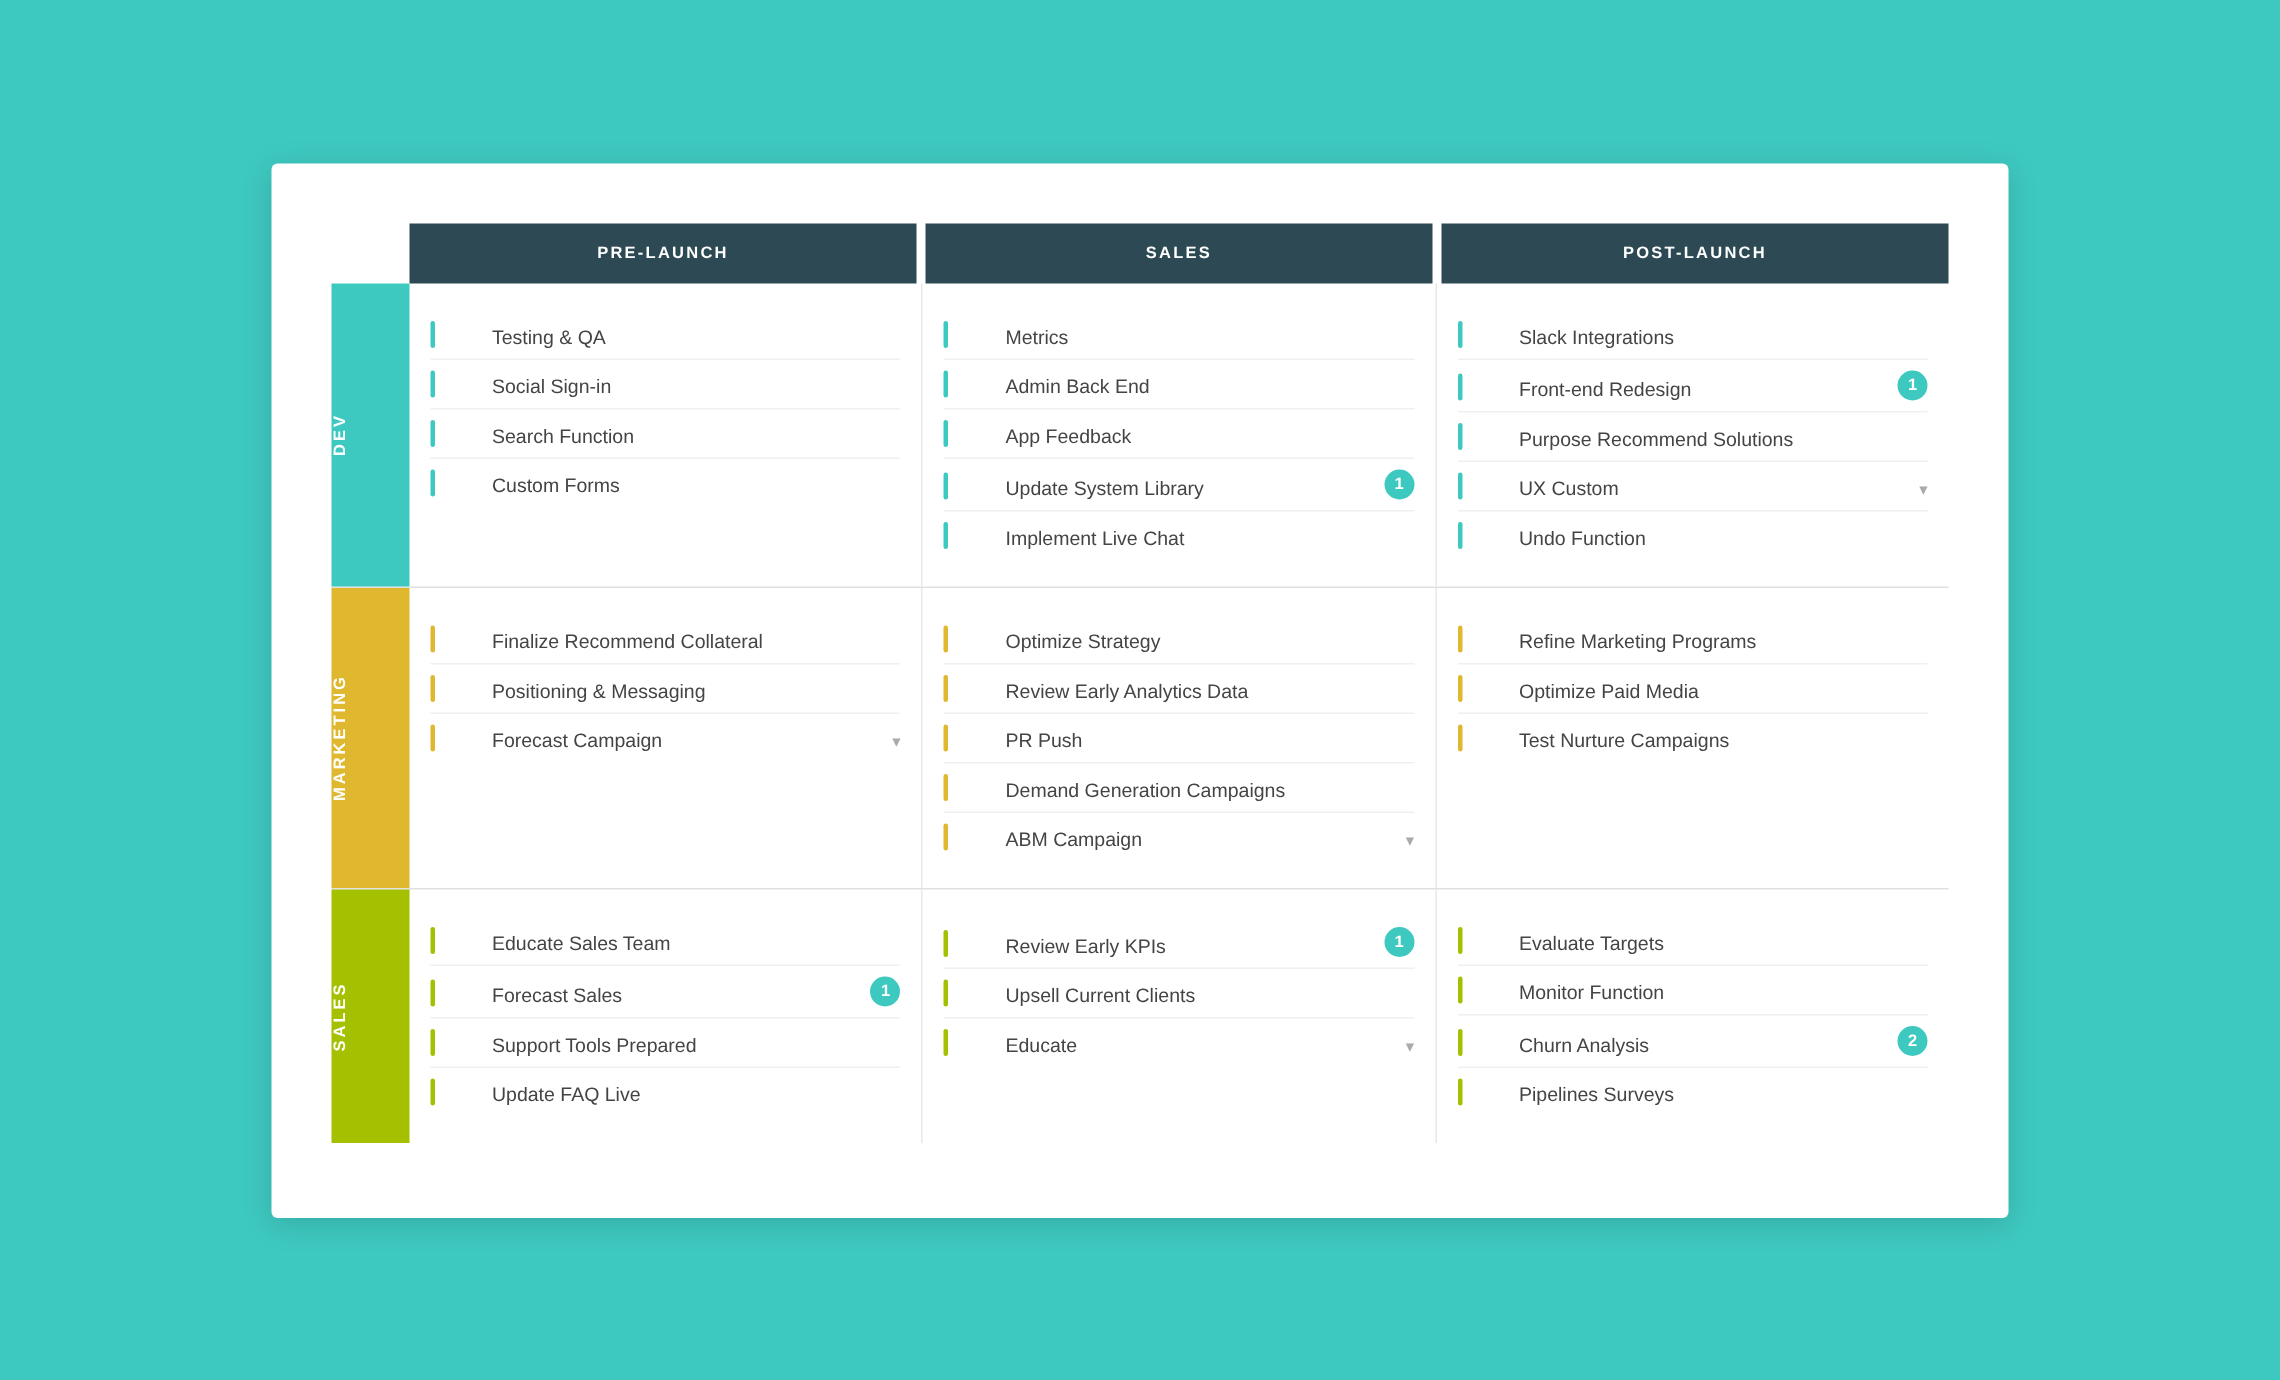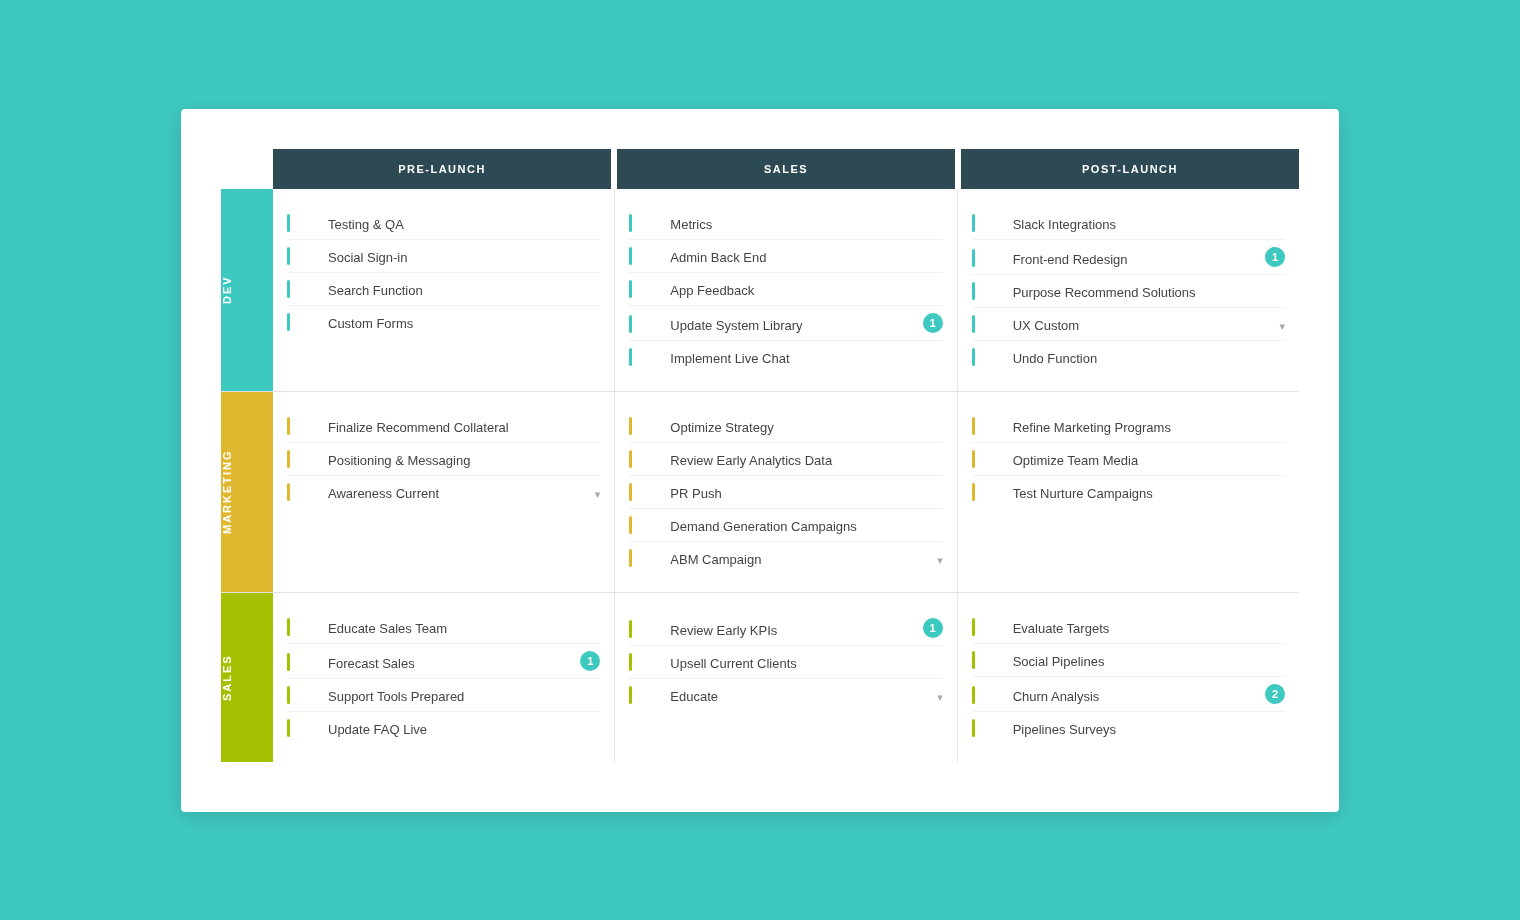--- a/index.html
+++ b/index.html
@@ -217,21 +217,21 @@
             <div class="task-item">
               <div class="task-bar bar-yellow"></div>
               <span class="task-label">Finalize Recommend Collateral</span>
             </div>
             <div class="task-item">
               <div class="task-bar bar-yellow"></div>
               <span class="task-label">Positioning &amp; Messaging</span>
             </div>
             <div class="task-item">
               <div class="task-bar bar-yellow"></div>
-              <span class="task-label">Awareness Current</span>
+              <span class="task-label">Forecast Campaign</span>
               <span class="dropdown-arrow">▾</span>
             </div>
           </div>
           <div class="section-col">
             <div class="task-item">
               <div class="task-bar bar-yellow"></div>
               <span class="task-label">Optimize Strategy</span>
             </div>
             <div class="task-item">
               <div class="task-bar bar-yellow"></div>
@@ -251,21 +251,21 @@
               <span class="dropdown-arrow">▾</span>
             </div>
           </div>
           <div class="section-col">
             <div class="task-item">
               <div class="task-bar bar-yellow"></div>
               <span class="task-label">Refine Marketing Programs</span>
             </div>
             <div class="task-item">
               <div class="task-bar bar-yellow"></div>
-              <span class="task-label">Optimize Team Media</span>
+              <span class="task-label">Optimize Paid Media</span>
             </div>
             <div class="task-item">
               <div class="task-bar bar-yellow"></div>
               <span class="task-label">Test Nurture Campaigns</span>
             </div>
           </div>
         </div>
       </div>
       <div class="row-section">
         <div class="section-label-wrap">
@@ -307,21 +307,21 @@
               <span class="dropdown-arrow">▾</span>
             </div>
           </div>
           <div class="section-col">
             <div class="task-item">
               <div class="task-bar bar-green"></div>
               <span class="task-label">Evaluate Targets</span>
             </div>
             <div class="task-item">
               <div class="task-bar bar-green"></div>
-              <span class="task-label">Social Pipelines</span>
+              <span class="task-label">Monitor Function</span>
             </div>
             <div class="task-item">
               <div class="task-bar bar-green"></div>
               <span class="task-label">Churn Analysis</span>
               <div class="badge">2</div>
             </div>
             <div class="task-item">
               <div class="task-bar bar-green"></div>
               <span class="task-label">Pipelines Surveys</span>
             </div>

